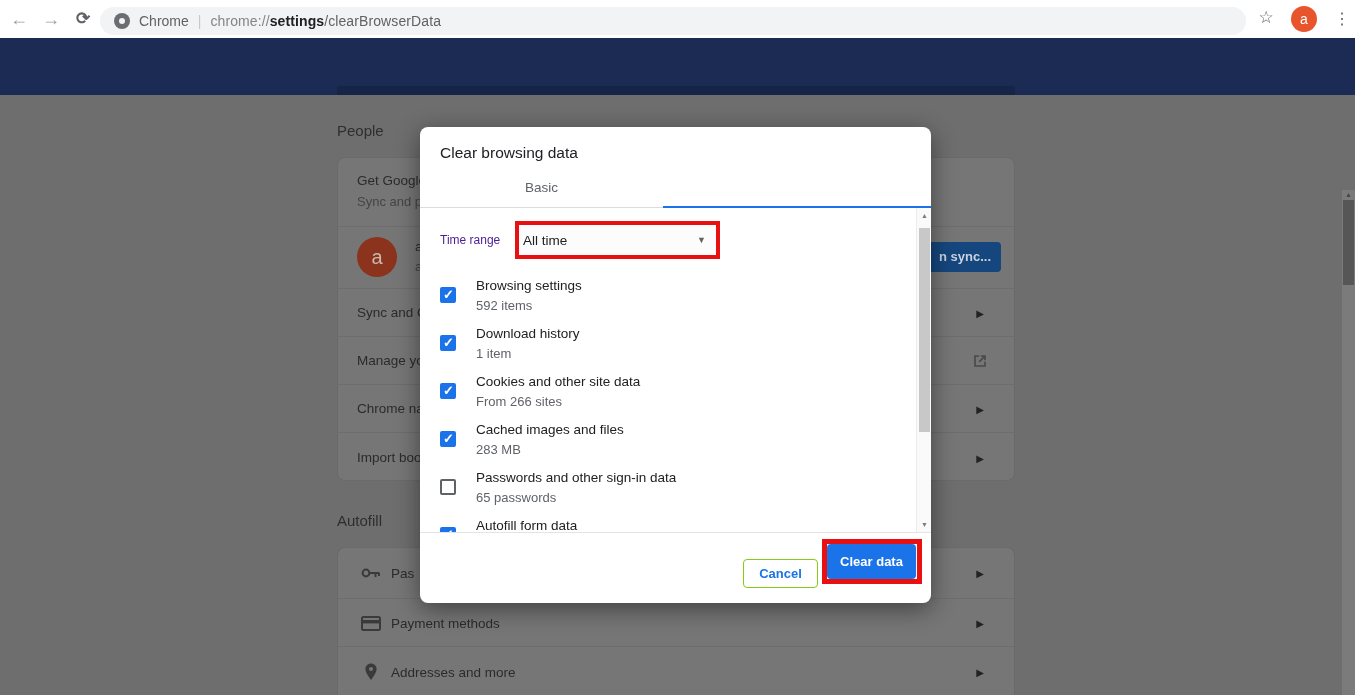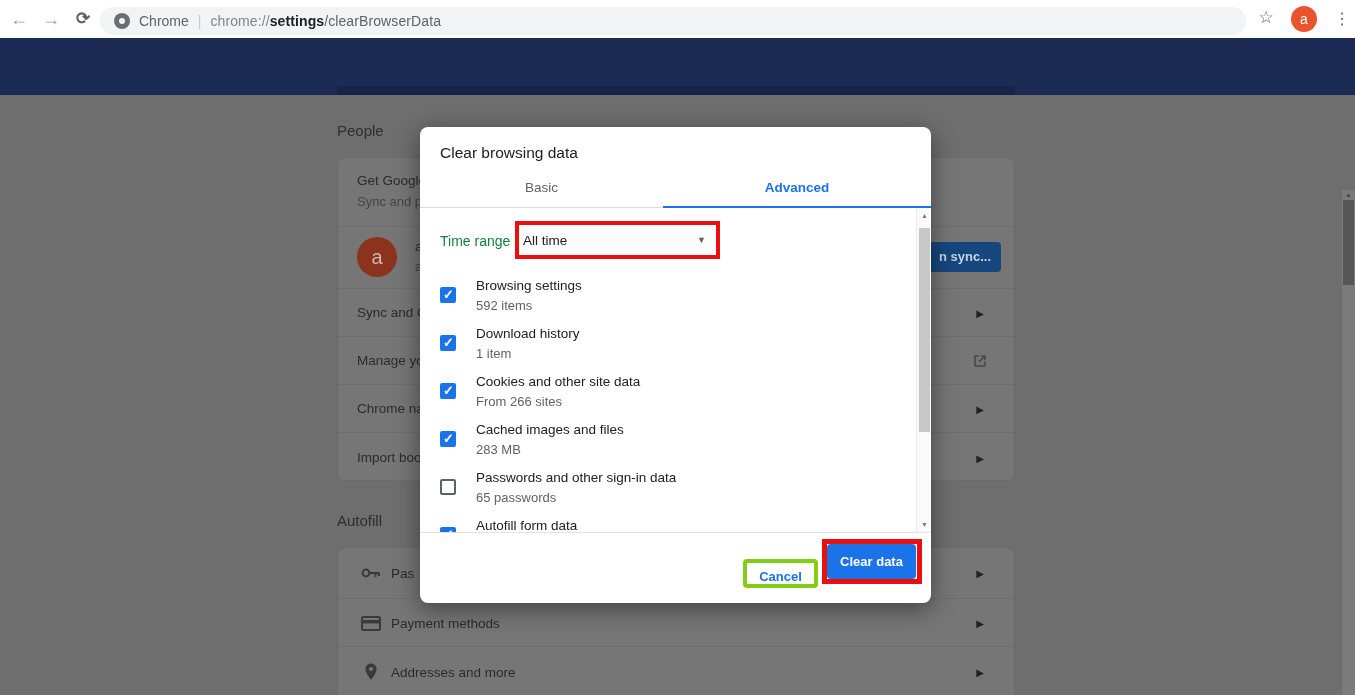--- a/index.html
+++ b/index.html
@@ -67,21 +67,21 @@
   .dlg-title { position:absolute; left:20px; top:17px; font-size:15.5px; color:#202124; }
   .tabs { position:absolute; left:0; top:45px; width:511px; height:36px; border-bottom:1px solid #dadce0; }
   .tab { position:absolute; top:0; height:35px; text-align:center; line-height:32px; font-size:13.5px;
          cursor:pointer; }
   .tab.basic { left:0; width:243px; color:#5f6368; }
   .tab.advanced { left:243px; width:268px; color:#1a73e8; font-weight:bold; }
   .tab-underline { position:absolute; left:243px; top:79px; width:268px; height:2px; background:#1a73e8; }
 
   .dlg-body { position:absolute; left:0; top:81px; width:511px; height:325px; overflow:hidden;
               border-bottom:1px solid #e4e4e4; }
-  .tr-label { position:absolute; left:20px; top:25px; font-size:14px; color:#15803d; }
+  .tr-label { position:absolute; left:20px; top:25px; font-size:12px; color:#4c1d95; }
   .hl-box { position:absolute; border:4px solid #e81010; }
   .hl-timerange { left:95px; top:13px; width:205px; height:38px; }
   .dropdown { position:absolute; left:0; top:0; width:197px; height:30px; background:#fcfcfc;
               display:flex; align-items:center; }
   .dropdown .val { font-size:13.5px; color:#202124; margin-left:4px; }
   .dropdown .dd-arrow { position:absolute; right:10px; font-size:9px; color:#5f6368; }
 
   .cbrow { position:absolute; left:0; width:480px; height:48px; }
   .cb { position:absolute; left:20px; width:16px; height:16px; border:2px solid #5f6368; border-radius:2px;
         background:#fff; }
@@ -93,21 +93,21 @@
   .cbsub { position:absolute; left:56px; top:20px; font-size:13px; color:#5f6368; }
 
   
   .dlg-scroll { position:absolute; left:496px; top:0; width:15px; height:325px; background:#fafafa;
                 border-left:1px solid #ececec; }
   .dlg-scroll .arr { position:absolute; left:0; width:15px; height:12px; font-size:7px; color:#7d7d7d;
                      text-align:center; line-height:12px; }
   .dlg-scroll .thumb { position:absolute; left:2px; top:20px; width:11px; height:204px; background:#c8c8c8; }
 
   .btn-cancel { position:absolute; left:323px; top:432px; width:75px; height:29px; background:#fff;
-                border:4px solid #84cc16; border-radius:4px; color:#1a73e8; font-size:13px; font-weight:bold;
+                border:1px solid #84cc16; border-radius:4px; color:#1a73e8; font-size:13px; font-weight:bold;
                 text-align:center; line-height:27px; cursor:pointer; }
   .hl-clear { left:402px; top:412px; width:100px; height:45px; border-width:5px; }
   .btn-clear { position:absolute; left:0; top:0; width:89px; height:35px; background:#1a73e8; border-radius:4px;
                color:#fff; font-size:13px; font-weight:bold; text-align:center; line-height:35px; cursor:pointer; }
 
   svg { display:block; }
 </style>
 </head>
 <body>
 
@@ -212,21 +212,20 @@
     <div class="arr" style="top:0">▲</div>
     <div class="thumb"></div>
   </div>
 </div>
 
 <div class="dialog">
   <div class="dlg-title">Clear browsing data</div>
 
   <div class="tabs">
     <div class="tab basic">Basic</div>
-    <div class="tab advanced">Advanced</div>
   </div>
   <div class="tab-underline"></div>
 
   <div class="dlg-body">
     <div class="tr-label">Time range</div>
 
     <div class="hl-box hl-timerange">
       <div class="dropdown">
         <span class="val">All time</span>
         <span class="dd-arrow">▼</span>

